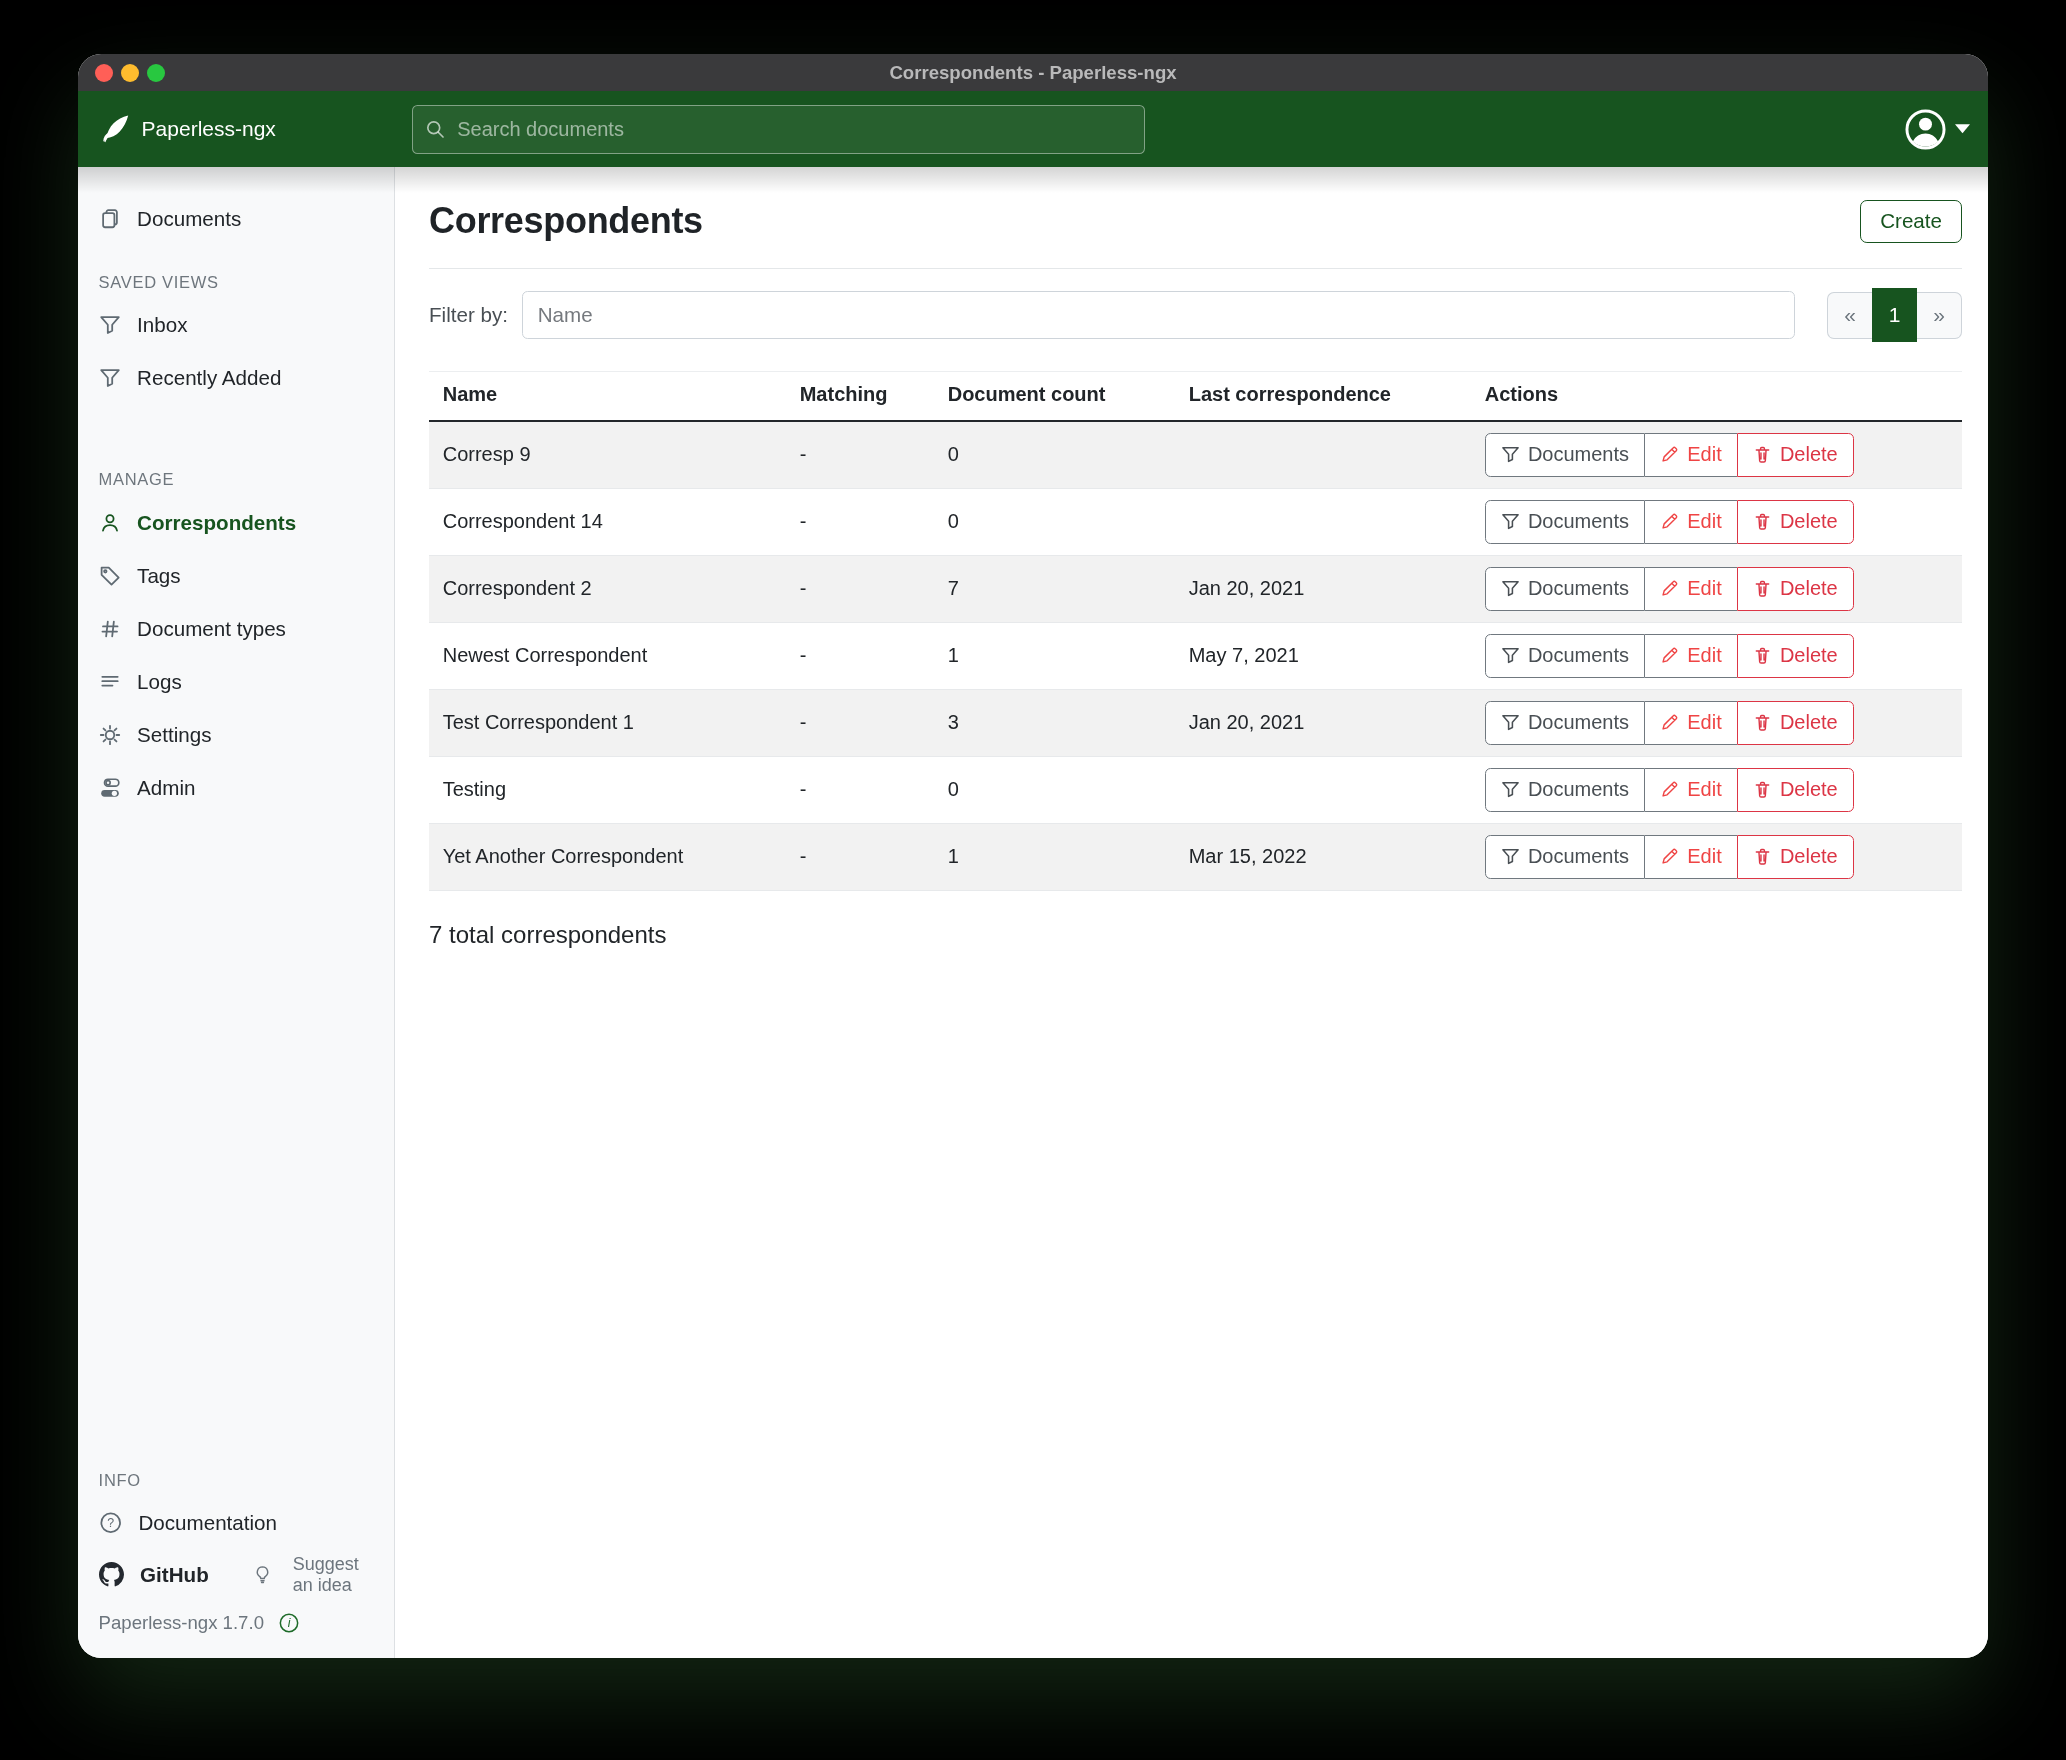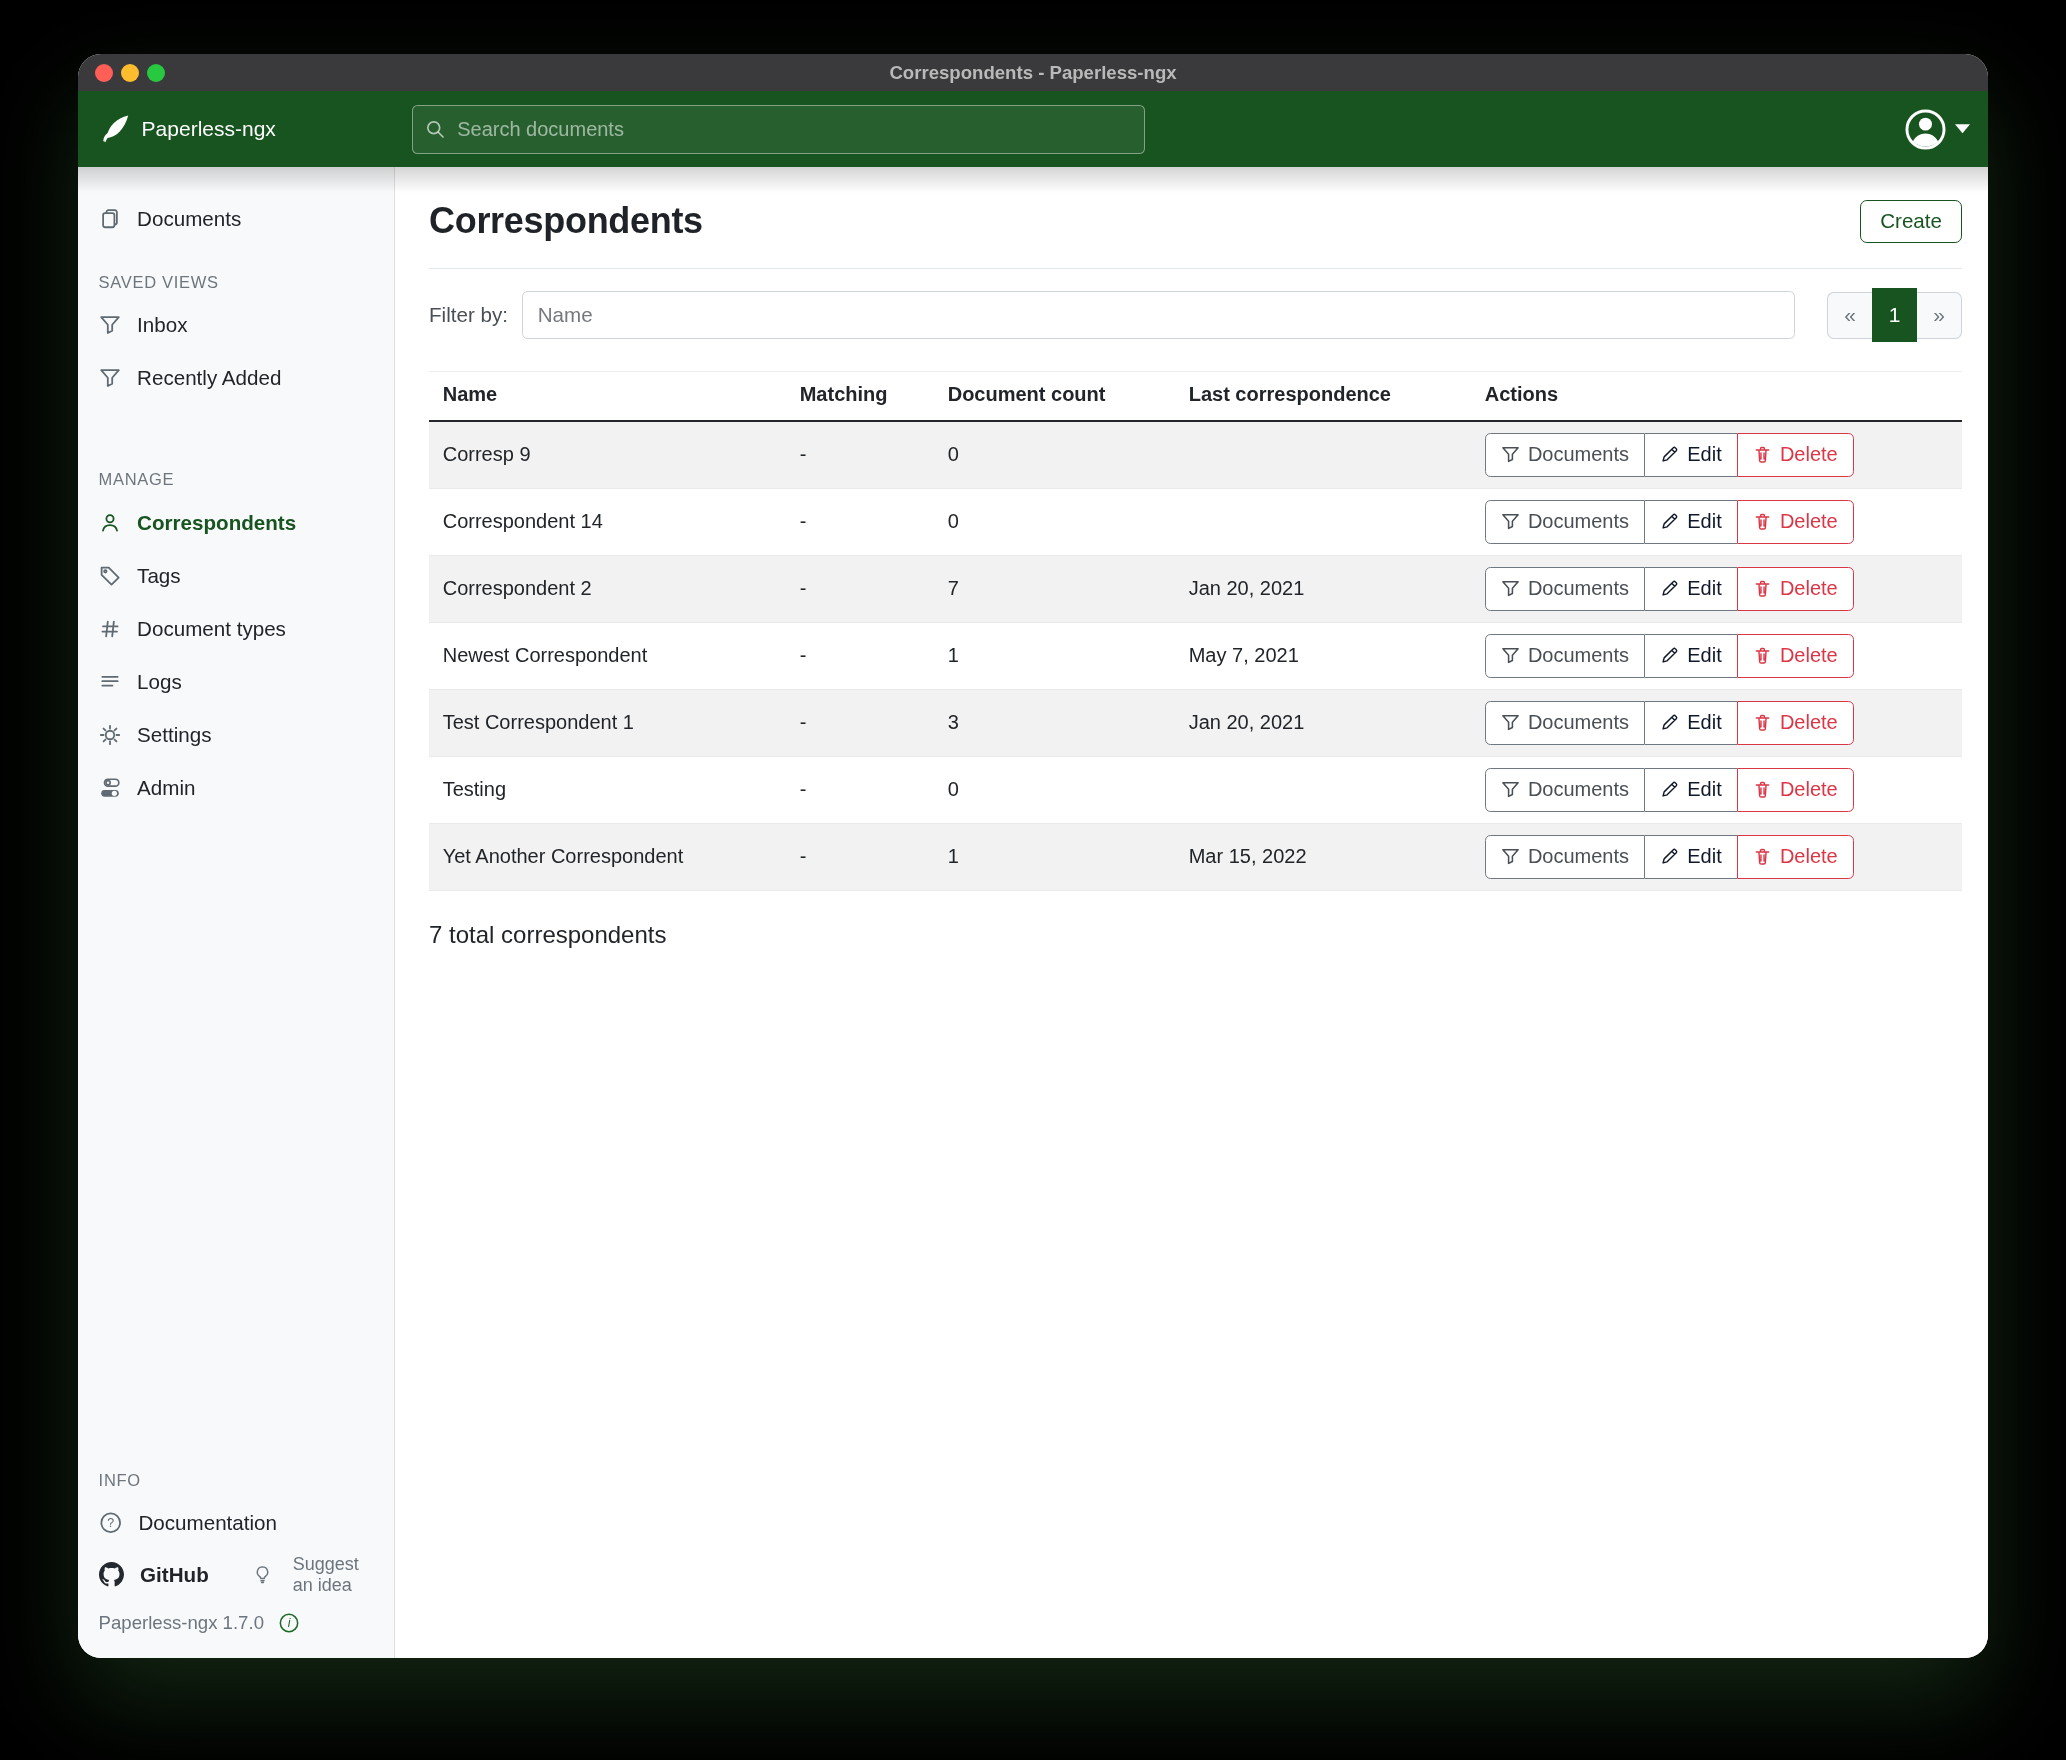--- a/index.html
+++ b/index.html
@@ -106,21 +106,21 @@
   }
   table.list td{padding:0 13.7px;height:66px;border-bottom:1.4px solid #e7e9eb;vertical-align:middle;}
   table.list tbody tr:nth-child(odd){background:#f2f2f2;}
   .btn-group{display:inline-flex;align-items:center;}
   .btn{
     height:44px;display:inline-flex;align-items:center;gap:8.2px;padding:0 15px;background:#fff;
     font-size:20px;cursor:pointer;font-family:inherit;box-sizing:border-box;
   }
   .btn .icon{width:19px;height:19px;}
   .btn-docs{border:1.4px solid #70787f;color:#494f54;border-radius:5.5px 0 0 5.5px;}
-  .btn-edit{border:1.4px solid #70787f;border-left:0;border-right:0;color:#0f172a;}
+  .btn-edit{border:1.4px solid #70787f;border-left:0;border-right:0;color:#ef4444;}
   .btn-delete{border:1.4px solid #dc3545;color:#dc3545;border-radius:0 5.5px 5.5px 0;}
   .btn-delete .icon{color:#dc3545;}
   .summary{margin-top:30px;font-size:24px;color:#212529;}
   
   svg.icon,svg{overflow:visible;}
 </style>
 </head>
 <body>
 
 <div class="window">

